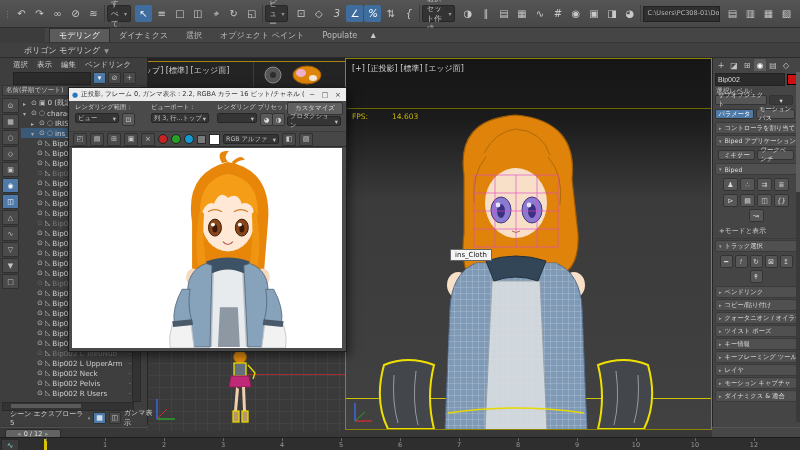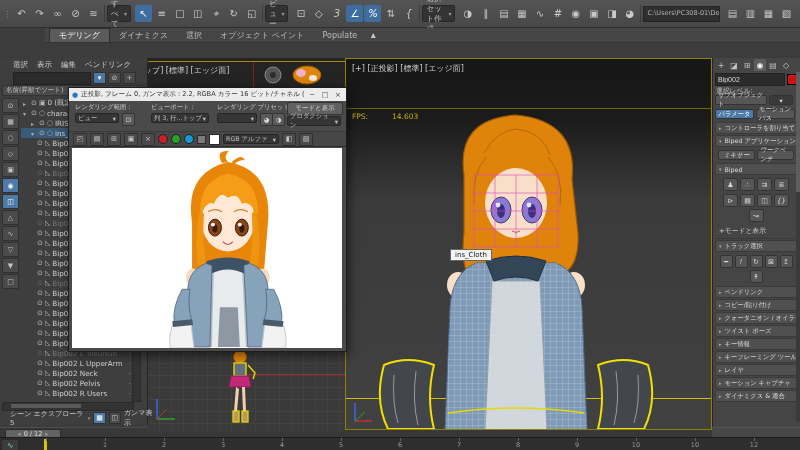--- a/index.html
+++ b/index.html
@@ -269,20 +269,24 @@
         </span>
         <span class="rtab">
           <span>オブジェクト ペイント</span>
         </span>
         <span class="rtab">
           <span>Populate</span>
         </span>
       </span>
     <span class="tbtn" style="width:14px;height:13px">▴</span>
   </div>
+  <div id="ribbonsub" class="abs">
+    <span>ポリゴン モデリング</span>
+    <span style="font-size:6px;color:#9a9a9a">▼</span>
+  </div>
 
   <div id="vp-top" class="abs">
     <div class="topline abs"></div>
     <div class="vlabel abs">[+] [トップ] [標準] [エッジ面]</div>
     <div class="redv abs"></div>
     <svg class="abs" style="left:112px;top:5px" width="70" height="24">
       <circle cx="14" cy="12" r="8" fill="#555" stroke="#8a8a8a"></circle>
         <circle cx="14" cy="12" r="3" fill="#2e2e2e"></circle>
       <ellipse cx="48" cy="12" rx="14" ry="9" fill="#df850b" stroke="#a05f06"></ellipse>
       <ellipse cx="42" cy="10" rx="5" ry="4" fill="#efb0cb"></ellipse>
@@ -657,21 +661,21 @@
           <span>列 3, 行...トップ</span>
           <span class="car">▾</span>
         </span>
       <span class="lab" style="left:148px">レンダリング プリセット :</span>
       <span class="sdd" style="left:148px;top:12px;width:40px">
           <span></span>
           <span class="car">▾</span>
         </span>
       <span class="sbtn" style="left:191px;top:12px;width:11px">◕</span>
       <span class="sbtn" style="left:203px;top:12px;width:11px">◑</span>
-      <span class="sbtn" style="left:218px;top:1px;width:54px;background:#606060">モードと表示</span>
+      <span class="sbtn" style="left:218px;top:1px;width:54px;background:#606060">カスタマイズ</span>
       <span class="sdd" style="left:218px;top:15px;width:54px">
           <span>プロダクション</span>
           <span class="car">▾</span>
         </span>
     </div>
     <div id="rtools" class="abs">
       <span class="mini">◰</span>
       <span class="mini">▤</span>
       <span class="mini">⊞</span>
       <span class="mini">▣</span>

